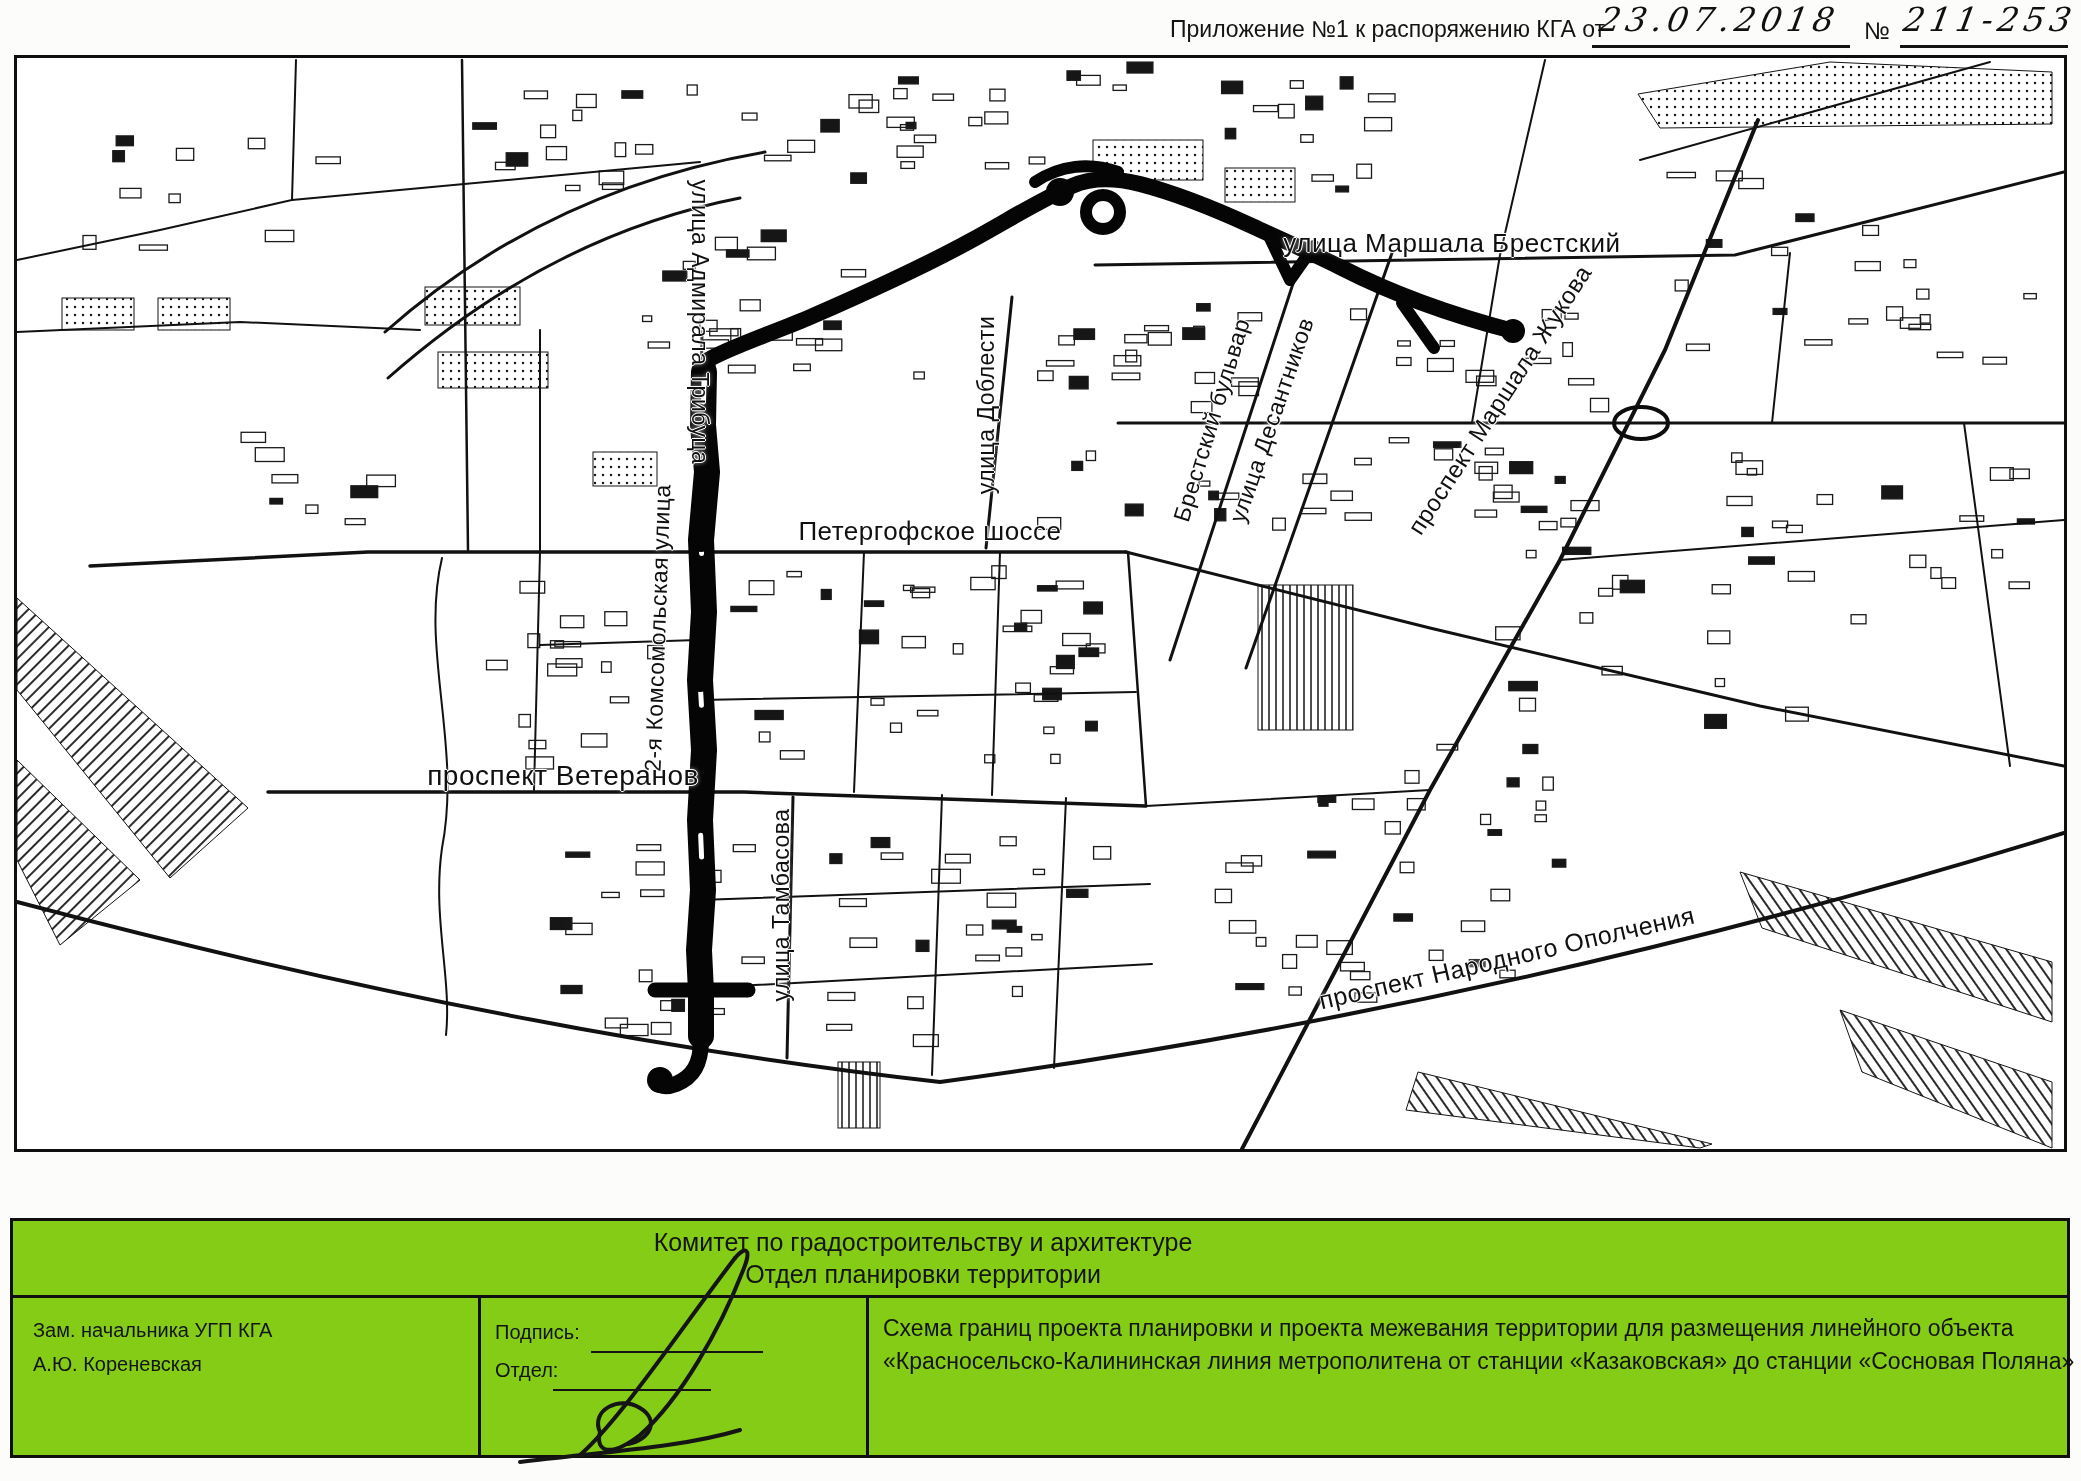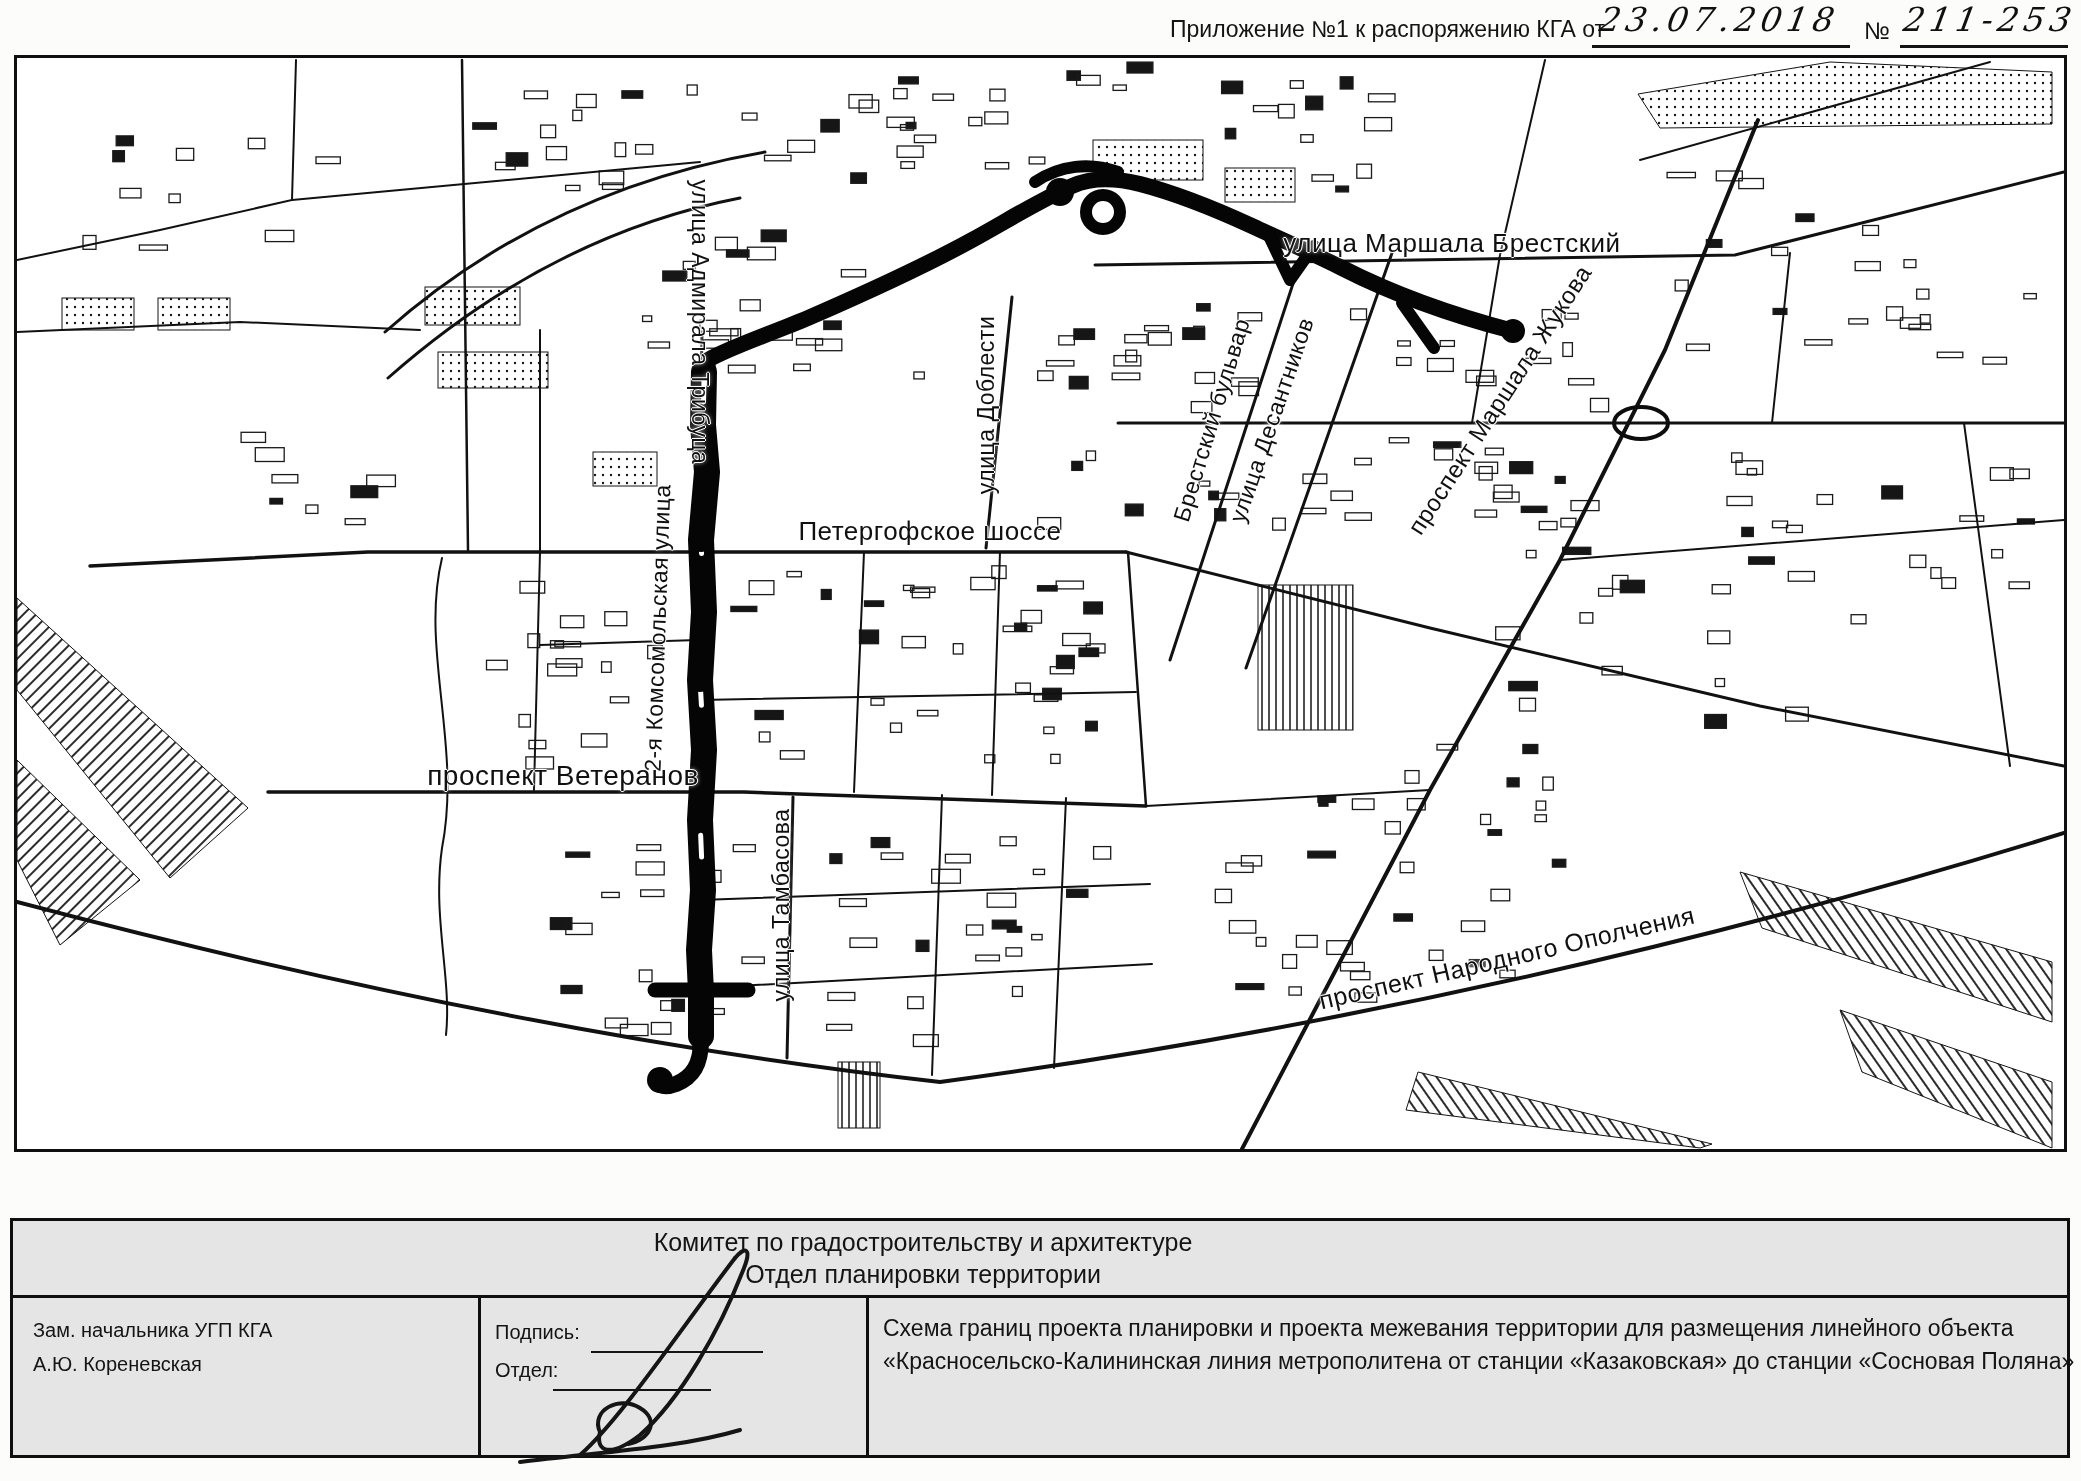--- a/index.html
+++ b/index.html
@@ -10,21 +10,21 @@
   .hw{font-family:"DejaVu Serif",serif;font-style:italic;color:#101010;white-space:nowrap;
       transform:skewX(-10deg);letter-spacing:5px;}
   .hwline{border-bottom:3px solid #131313;}
   #map-frame{left:14px;top:55px;width:2053px;height:1097px;border:3px solid #0f0f0f;
              box-sizing:border-box;background:#ffffff;}
   #map-frame svg{position:absolute;left:0;top:0;}
   .lbl{position:absolute;font-family:"Liberation Sans",sans-serif;color:#101010;white-space:nowrap;
        letter-spacing:0.5px;
        text-shadow:-1px 0 0 #fff,1px 0 0 #fff,0 -1px 0 #fff,0 1px 0 #fff,0 0 5px #fff;}
   #title-block{left:10px;top:1218px;width:2060px;height:240px;border:3px solid #0f0f0f;
-               box-sizing:border-box;background:#e5e5e5;}
+               box-sizing:border-box;background:#84cc16;}
   #tb-row1{position:absolute;left:0;top:0;width:1820px;height:74px;text-align:center;
            font-size:25px;line-height:32px;padding-top:5px;}
   #tb-divider-h{position:absolute;left:0;top:74px;width:100%;height:0;border-top:3px solid #0f0f0f;}
   .tb-divider-v{position:absolute;top:77px;bottom:0;width:0;border-left:3px solid #0f0f0f;}
   .uline{position:absolute;height:0;border-bottom:2.5px solid #141414;}
   .tb-text{position:absolute;font-size:20px;white-space:nowrap;}
   .tb-desc{position:absolute;font-size:23px;white-space:nowrap;}
 </style>
 </head>
 <body>

